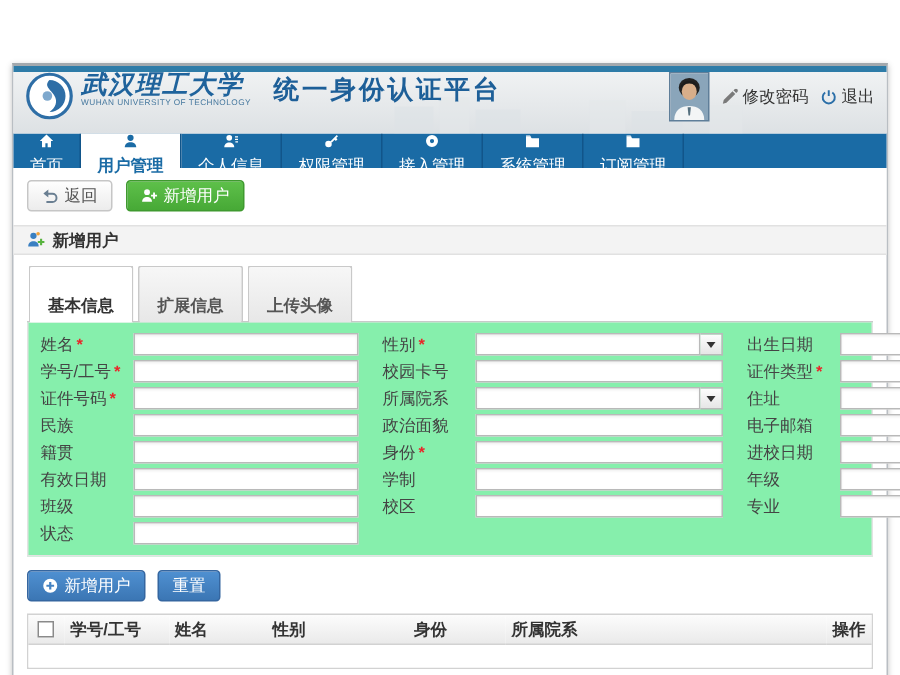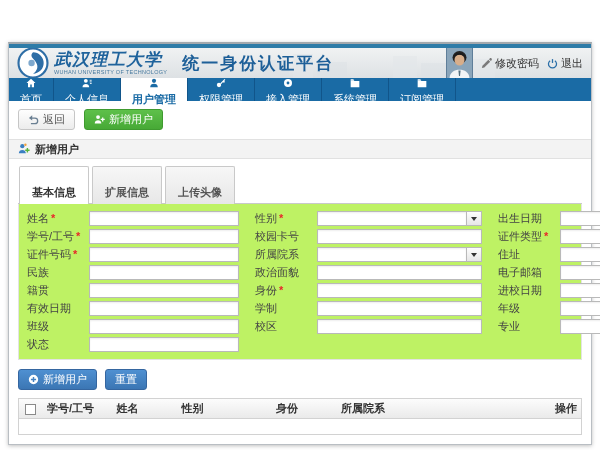--- a/index.html
+++ b/index.html
@@ -7,22 +7,22 @@
     width:600px;height:450px;overflow:hidden;background:#ffffff;
     font-family:"Liberation Sans","DejaVu Sans",sans-serif;
   }
   .app{
     margin:42px 8px 0;width:582px;background:#fff;
     border:1px solid #b9bec3;border-top:2px solid #a3a9ae;
     box-shadow:0 1px 4px rgba(0,0,0,.25);
   }
   .strip{height:4px;background:#2e7ca8;}
   
-  .hdr{height:30px;background:linear-gradient(#f0f2f3,#dde1e4);
-    display:flex;align-items:center;padding:0 8px;position:relative;overflow:hidden;}
+  .hdr{height:41px;background:linear-gradient(#f0f2f3,#dde1e4);
+    display:flex;align-items:flex-start;padding:0 8px;position:relative;overflow:hidden;}
   .sil{position:absolute;bottom:0;right:88px;width:240px;height:26px;opacity:.55;pointer-events:none;
     background:
       linear-gradient(#dde2e6,#dde2e6) 0px 8px/26px 18px no-repeat,
       linear-gradient(#e3e7ea,#e3e7ea) 30px 2px/20px 24px no-repeat,
       linear-gradient(#dde2e6,#dde2e6) 54px 10px/30px 16px no-repeat,
       linear-gradient(#e3e7ea,#e3e7ea) 130px 4px/24px 22px no-repeat,
       linear-gradient(#dde2e6,#dde2e6) 158px 11px/34px 15px no-repeat,
       linear-gradient(#e3e7ea,#e3e7ea) 210px 7px/22px 19px no-repeat;}
   .logo{width:32px;height:32px;flex:none;}
   .uni{margin-left:5px;display:flex;flex-direction:column;line-height:1;position:relative;z-index:2;}
@@ -55,21 +55,21 @@
     display:flex;align-items:center;gap:5px;padding:0 9px;font-size:11px;font-weight:bold;color:#333;}
   .secbar svg{width:12px;height:12px;}
   
   .tabs{display:flex;gap:3px;margin:7px 9px 0;border-bottom:1px solid #c9c9c9;padding-left:1px;}
   .tab{font-size:11px;font-weight:bold;padding:18px 12px 3px;border:1px solid #c9c9c9;border-bottom:none;
     background:linear-gradient(#f7f7f7,#e7e7e7);color:#555;border-radius:2px 2px 0 0;cursor:pointer;
     margin-bottom:-1px;white-space:nowrap;}
   .tab.active{background:#fff;color:#333;padding-bottom:4px;}
   
   .panel{margin:0 9px;border:1px solid #e3e3e3;border-top:none;padding:6px 8px 7px 8px;
-    display:grid;grid-template-columns:1fr 1fr 1.02fr;column-gap:16px;row-gap:2px;background:#bef264;}
+    display:grid;grid-template-columns:1fr 1fr 1.02fr;column-gap:16px;row-gap:2px;background:#86efac;}
   .cell{display:flex;align-items:center;height:16px;}
   .lab{width:62px;font-size:11px;color:#444;flex:none;white-space:nowrap;}
   .req{color:#e8262a;font-weight:bold;margin-left:2px;}
   .ctl{flex:1;display:flex;min-width:0;}
   input.txt{flex:1;height:15px;border:1px solid #b9b9b9;box-shadow:inset 0 1px 2px rgba(0,0,0,.07);
     font-size:11px;padding:0 3px;min-width:0;background:#fff;color:#333;box-sizing:border-box;outline:none;
     font-family:"Liberation Sans","DejaVu Sans",sans-serif;}
   .dd{width:15px;height:15px;flex:none;border:1px solid #b9b9b9;border-left:none;box-sizing:border-box;
     background:linear-gradient(#fdfdfd,#e6e6e6);display:flex;align-items:center;justify-content:center;cursor:pointer;}
   .dd i{border:3px solid transparent;border-top:4px solid #333;margin-top:4px;}
@@ -133,40 +133,40 @@
 
   <div class="nav">
       <div class="ntab">
         <span class="nicon">
           <svg viewBox="0 0 12 12">
             <path d="M6 .8.6 6h1.8v5h2.7V7.7h1.8V11h2.7V6h1.8Z"></path>
           </svg>
         </span>
         <span>首页</span>
       </div>
+      <div class="ntab active">
+        <span class="nicon">
+          <svg viewBox="0 0 12 12">
+            <circle cx="6" cy="3.4" r="2.5"></circle>
+            <path d="M1.4 11c0-2.7 2-4.1 4.6-4.1s4.6 1.4 4.6 4.1Z"></path>
+          </svg>
+        </span>
+        <span>用户管理</span>
+      </div>
       <div class="ntab">
         <span class="nicon">
           <svg viewBox="0 0 12 12">
             <circle cx="4.6" cy="3.4" r="2.3"></circle>
             <path d="M.6 11c0-2.5 1.8-3.9 4-3.9s4 1.4 4 3.9Z"></path>
             <rect x="9.2" y="2.2" width="2.4" height="1"></rect>
             <rect x="9.2" y="4.2" width="2.4" height="1"></rect>
             <rect x="9.5" y="6.2" width="2.1" height="1"></rect>
           </svg>
         </span>
         <span>个人信息</span>
-      </div>
-      <div class="ntab active">
-        <span class="nicon">
-          <svg viewBox="0 0 12 12">
-            <circle cx="6" cy="3.4" r="2.5"></circle>
-            <path d="M1.4 11c0-2.7 2-4.1 4.6-4.1s4.6 1.4 4.6 4.1Z"></path>
-          </svg>
-        </span>
-        <span>用户管理</span>
       </div>
       <div class="ntab">
         <span class="nicon">
           <svg viewBox="0 0 12 12">
             <circle cx="3.6" cy="8.4" r="2.6"></circle>
             <path d="M4.9 6.5 10.2 1.2l1 1L9.8 3.6l1 1-1.3 1.3-1-1L6.3 7.1Z"></path>
           </svg>
         </span>
         <span>权限管理</span>
       </div>

